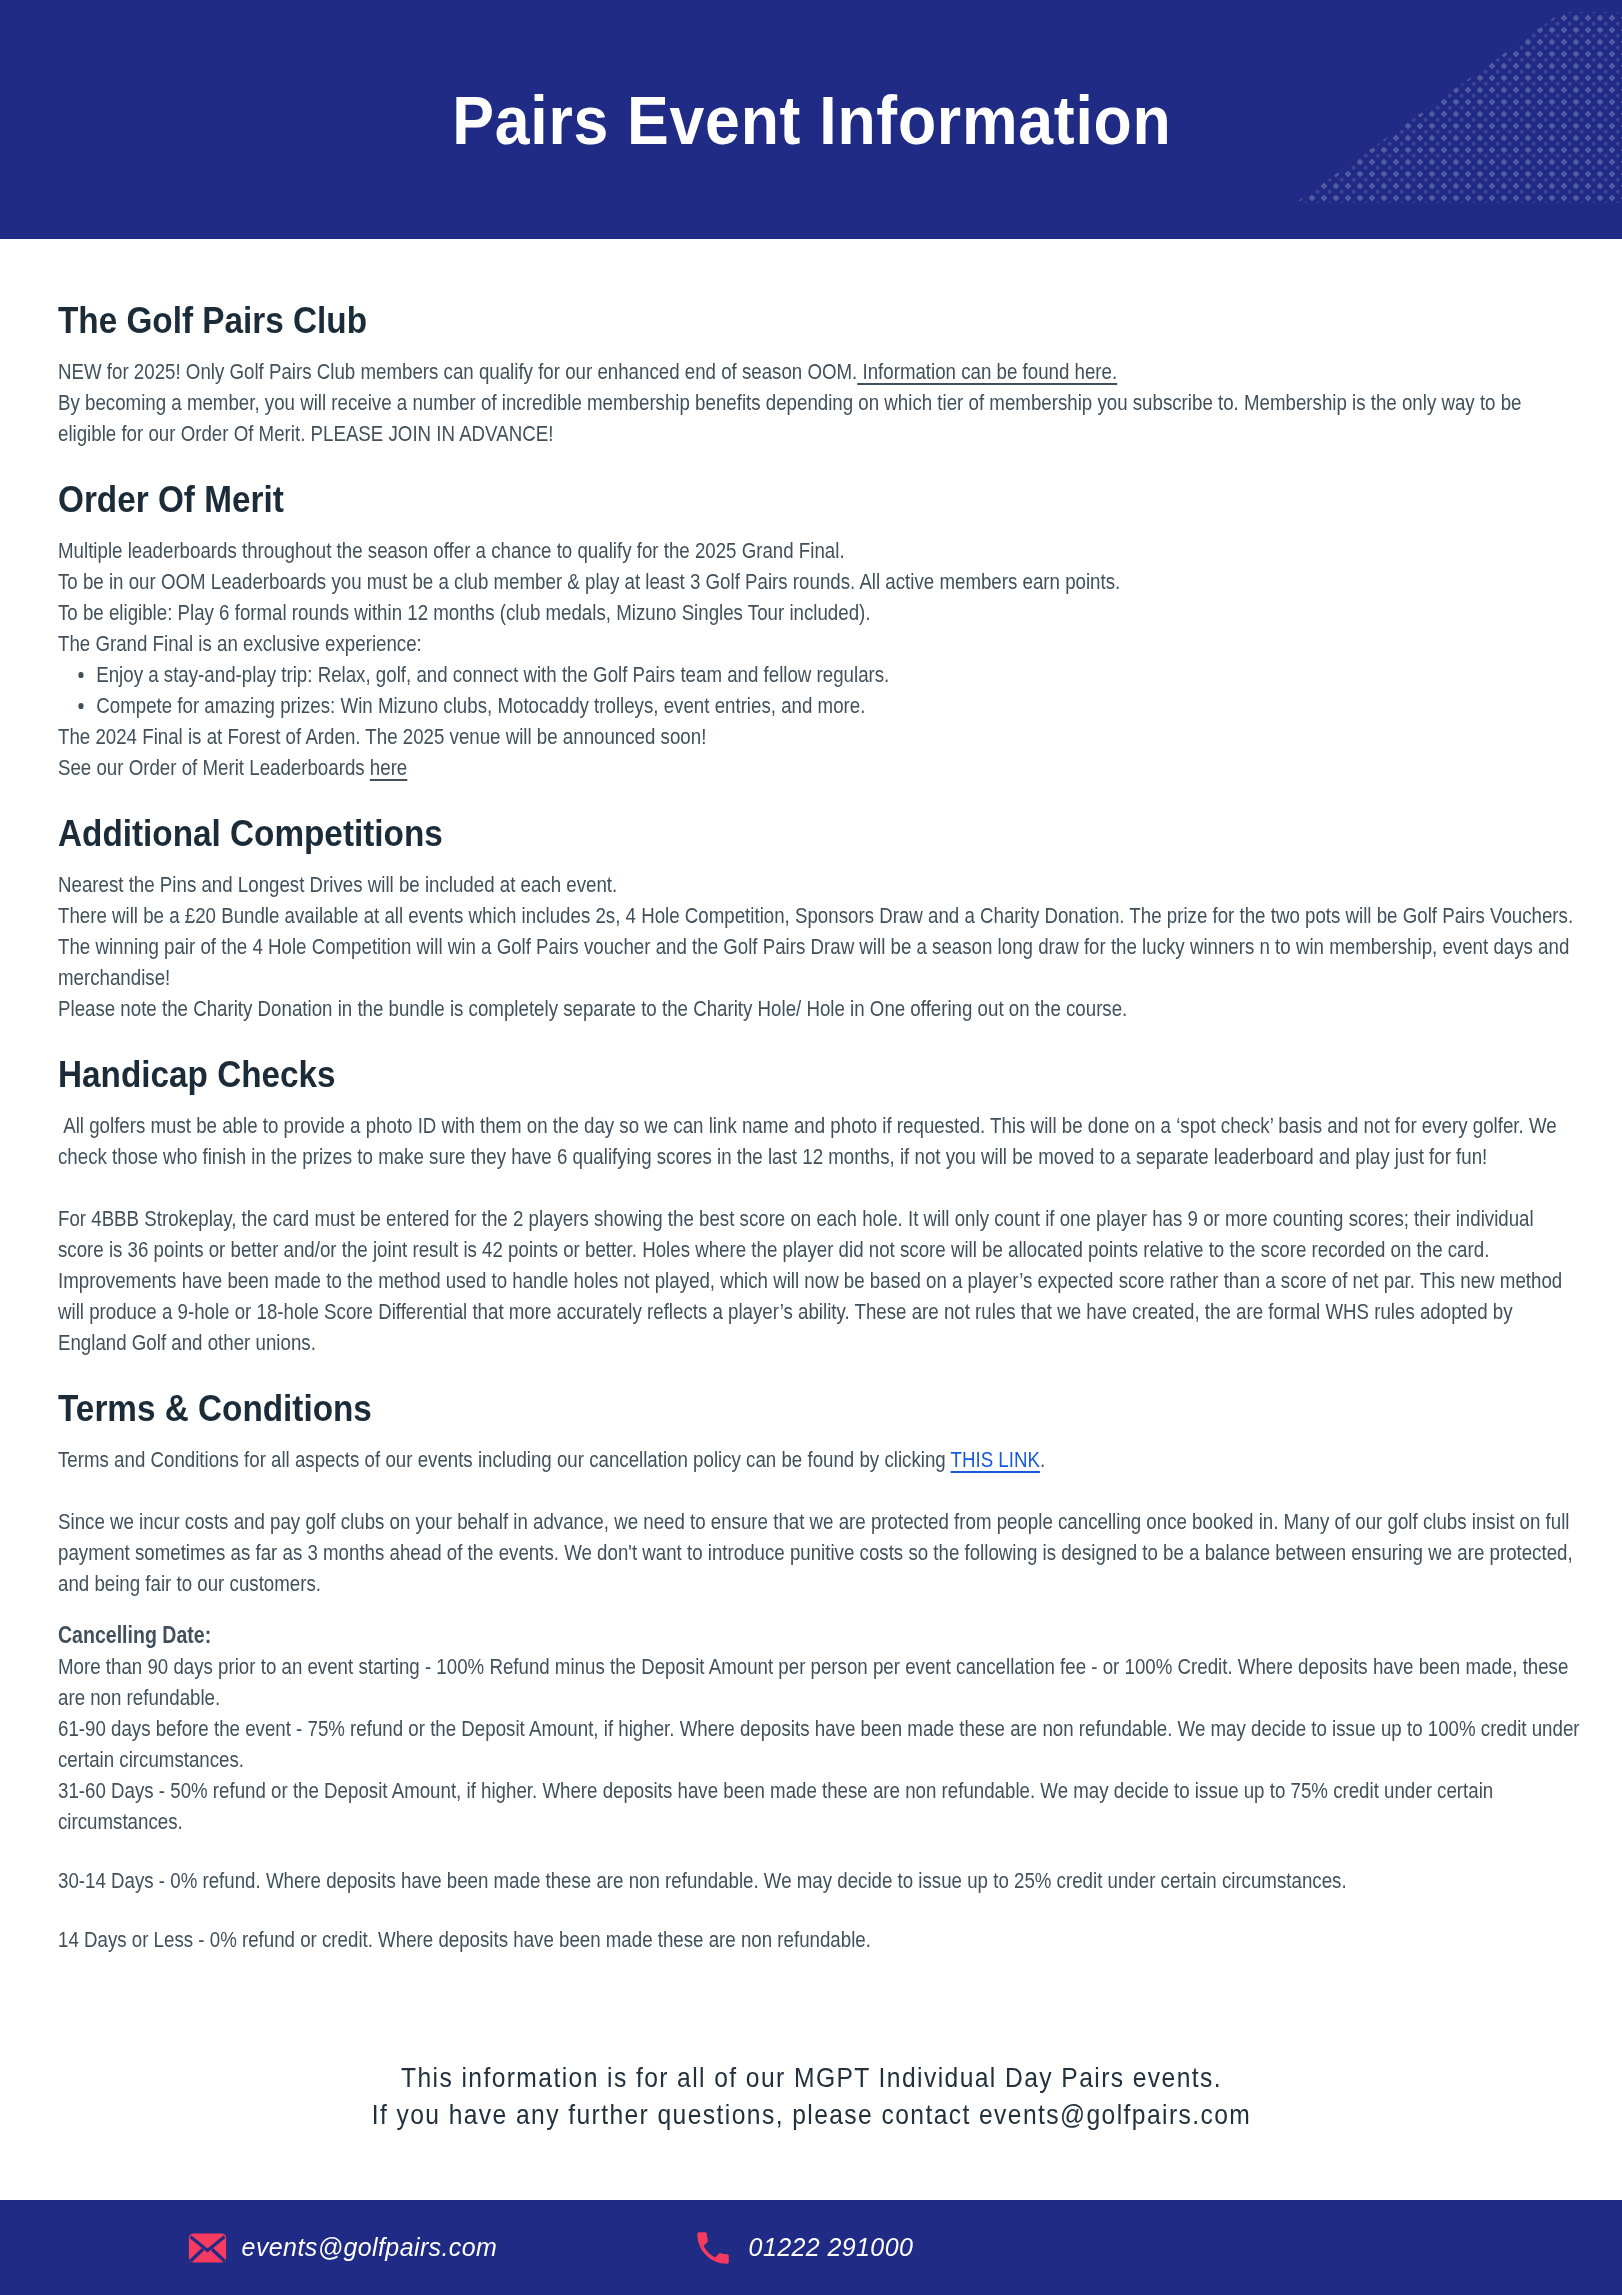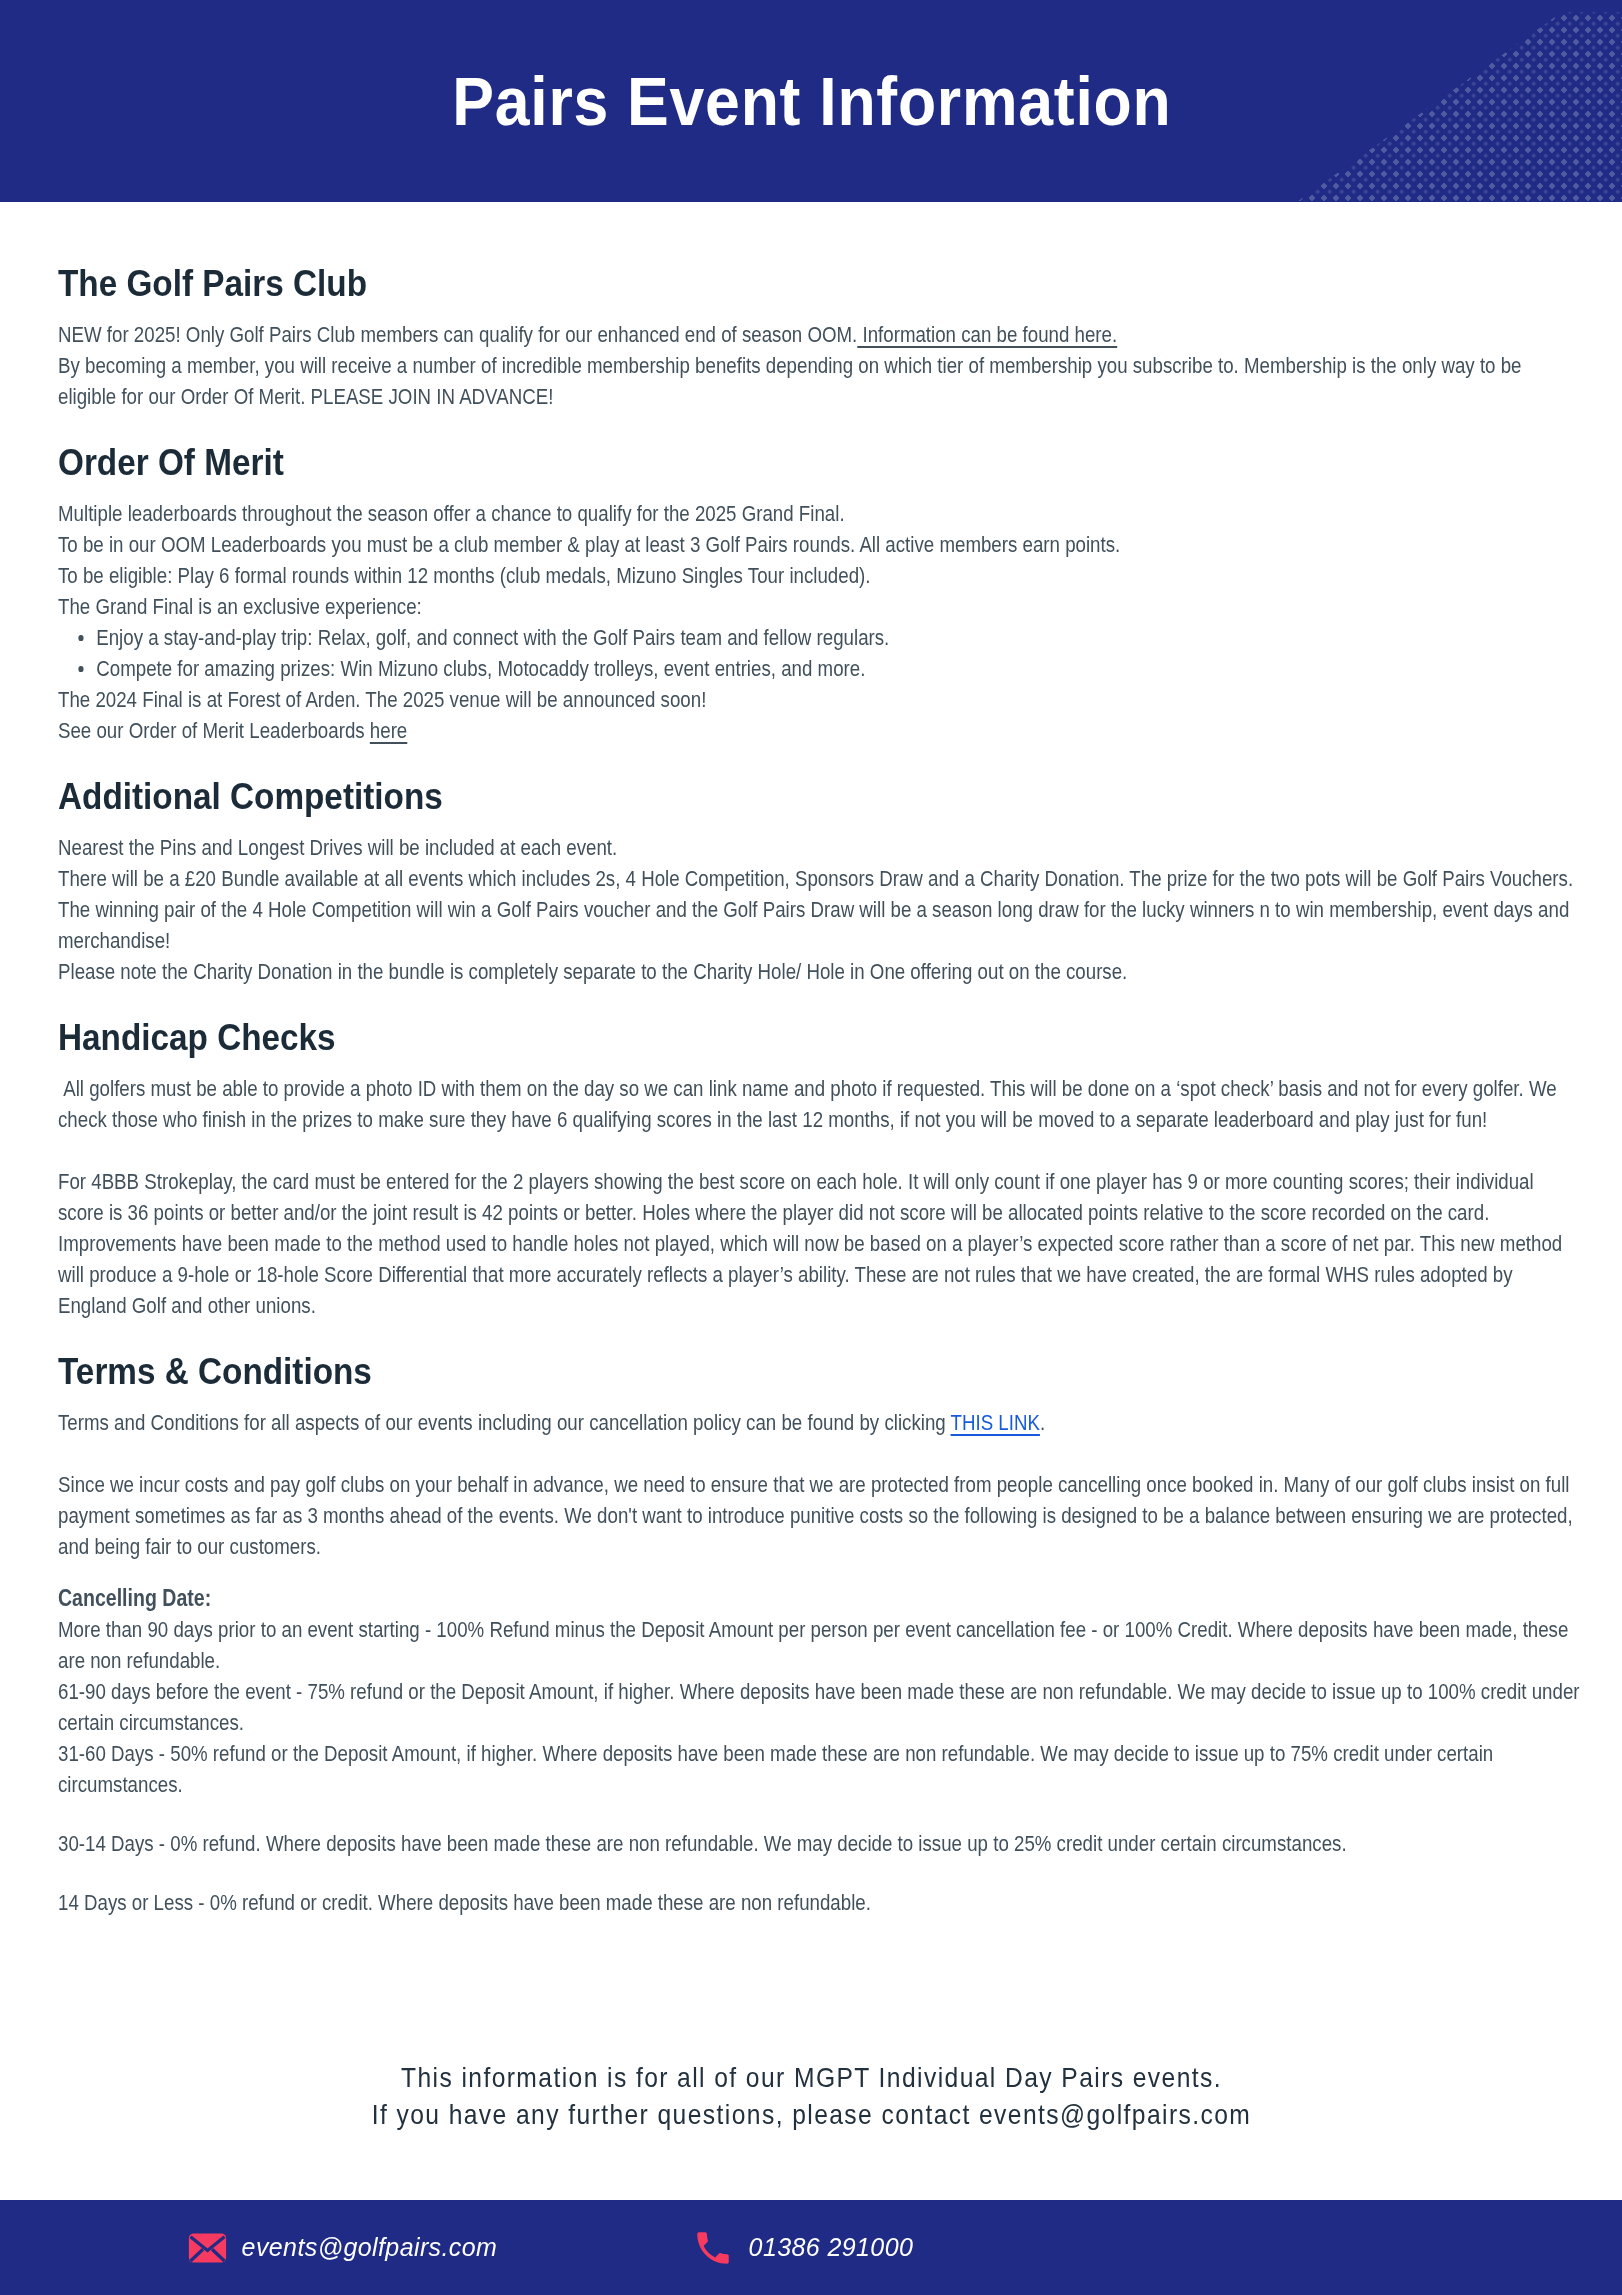--- a/index.html
+++ b/index.html
@@ -8,21 +8,21 @@
     width: 1623px; height: 2295px;
     position: relative;
     overflow: hidden;
     font-family: "Liberation Sans", sans-serif;
     color: #41505b;
   }
 
   
   .hero {
     position: relative;
-    width: 100%; height: 202px;
+    width: 100%; height: 239px;
     background: #1f2b85;
     display: flex; align-items: center; justify-content: center;
     overflow: hidden;
   }
   .hero-title {
     color: #ffffff;
     font-size: 68px;
     font-weight: bold;
     letter-spacing: 0.8px;
     transform: scaleX(.92);
@@ -193,18 +193,18 @@
       <line x1="1.5" y1="18.5" x2="9.2" y2="11.3" stroke="#1f2b85" stroke-width="2"></line>
       <line x1="22.5" y1="18.5" x2="14.8" y2="11.3" stroke="#1f2b85" stroke-width="2"></line>
     </svg>
     <span class="label">events@golfpairs.com</span>
   </div>
 
   <div class="footer-item f-phone">
     <svg class="icon" width="42" height="42" viewBox="0 0 24 24">
       <path fill="#f73a5f" d="M6.62 10.79c1.44 2.83 3.76 5.14 6.59 6.59l2.2-2.21c.27-.27.67-.36 1.02-.24 1.12.37 2.33.57 3.57.57.55 0 1 .45 1 1V20c0 .55-.45 1-1 1-9.39 0-17-7.61-17-17 0-.55.45-1 1-1h3.5c.55 0 1 .45 1 1 0 1.25.2 2.45.57 3.57.11.35.03.74-.25 1.02l-2.2 2.2z"></path>
     </svg>
-    <span class="label">01386 291000</span>
+    <span class="label">01222 291000</span>
   </div>
 
 
 </footer>
 
 
 </body></html>

